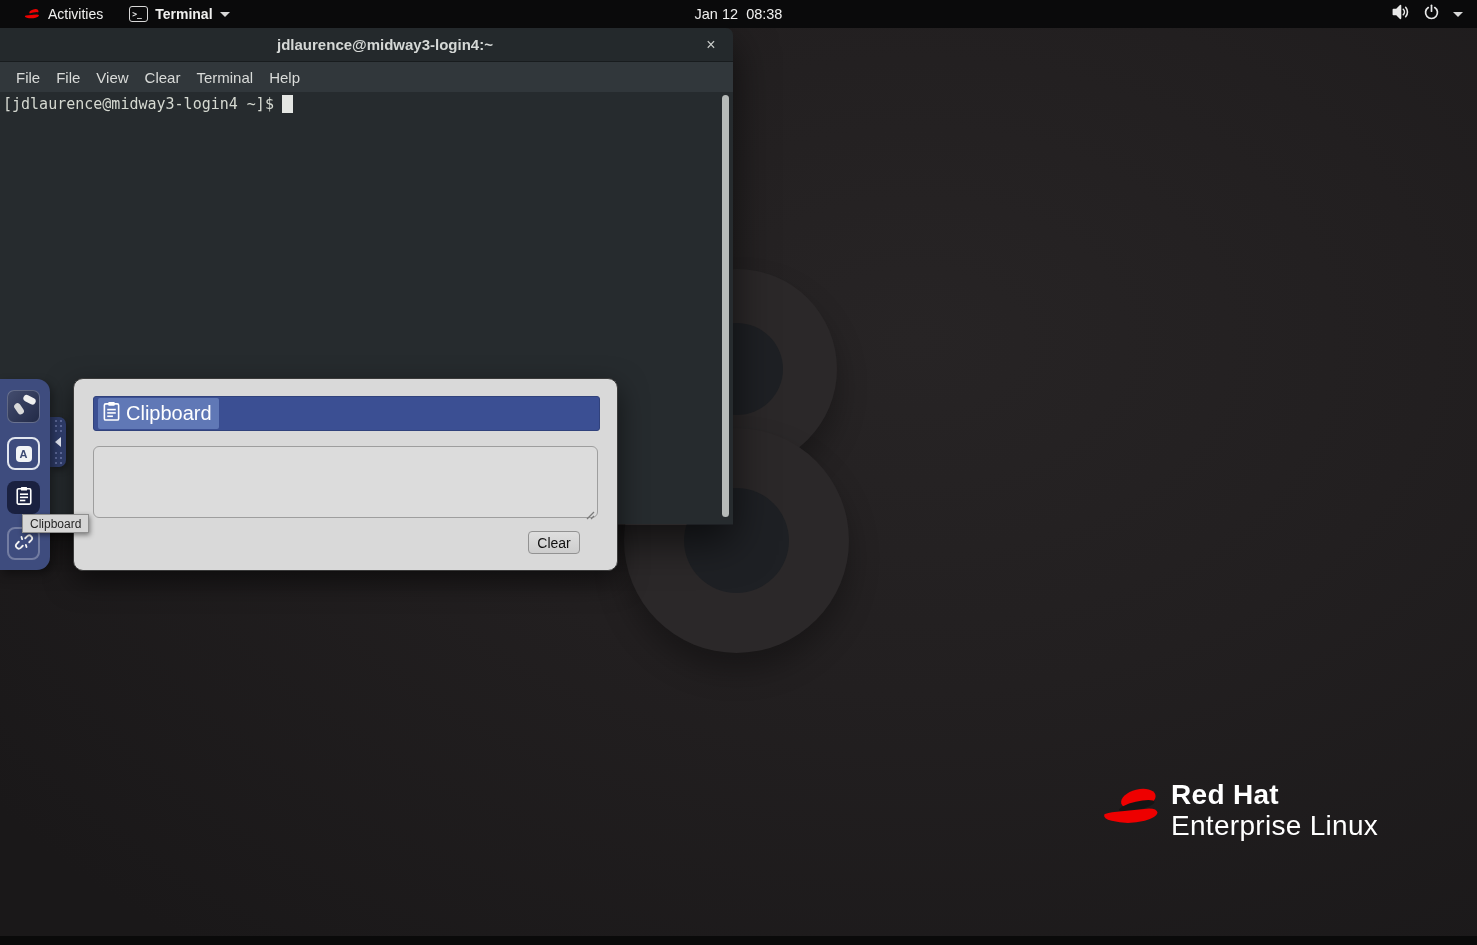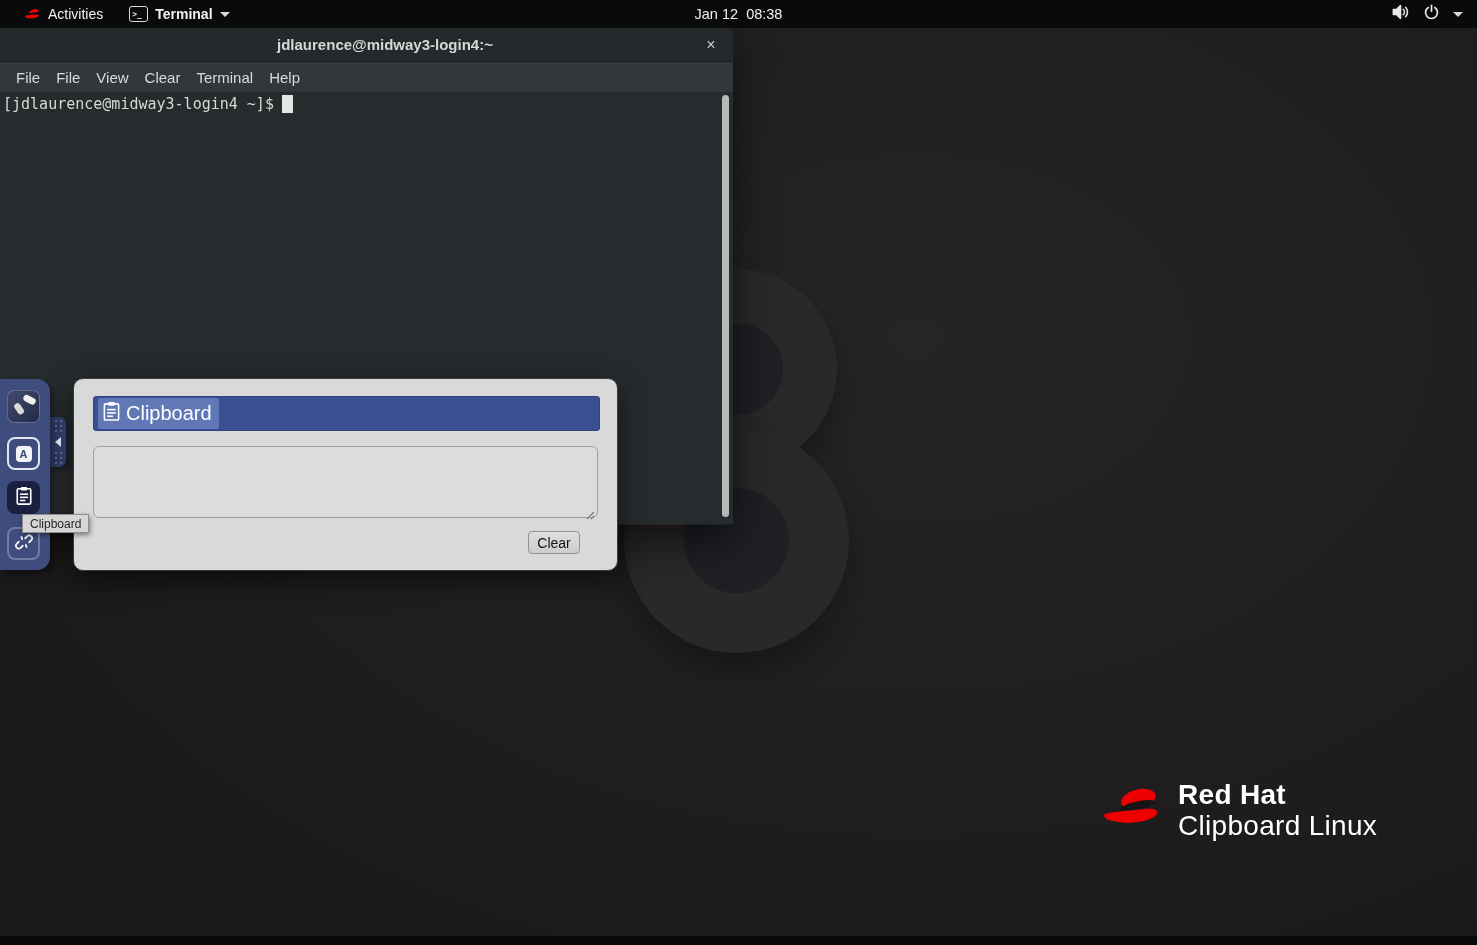--- a/index.html
+++ b/index.html
@@ -12,21 +12,21 @@
 
   
   .ring { position:absolute; border-radius:50%; background:#2b2829; box-shadow:0 18px 30px rgba(0,0,0,.30); }
   .ring .hole { position:absolute; border-radius:50%; background:#1e2024; }
   .ring-top { left:637px; top:269px; width:200px; height:200px; }
   .ring-top .hole { left:54px; top:54px; width:92px; height:92px; }
   .ring-bottom { left:624px; top:428px; width:225px; height:225px; }
   .ring-bottom .hole { left:60px; top:60px; width:105px; height:105px; }
   .bottom-strip { position:absolute; left:0; bottom:0; width:100%; height:9px; background:#0a0a0a; }
 
-  .brand { position:absolute; left:1101px; top:779px; display:flex; gap:13px; align-items:flex-start; }
+  .brand { position:absolute; left:1101px; top:779px; display:flex; gap:6px; align-items:flex-start; }
   .brand .hat { margin-top:4px; }
   .brand-title { font-size:28px; font-weight:bold; color:#ffffff; line-height:31px; letter-spacing:.3px; }
   .brand-subtitle { font-size:28px; font-weight:normal; color:#ffffff; line-height:31px; letter-spacing:.3px; }
 
   
   .top-bar { position:absolute; left:0; top:0; width:100%; height:28px; background:#0a0a0b;
              display:flex; align-items:center; z-index:60; color:#f0f0ef;padding-left:12px; }
   .tb-hat { margin-left:12px; display:flex; }
   .tb-activities { margin-left:7px; font-size:14px; }
   .tb-appmenu { margin-left:26px; display:flex; align-items:center; gap:7px; }
@@ -110,21 +110,21 @@
 <div class="brand">
   <span class="hat">
     <svg width="64" height="48" viewBox="0 0 120 86">
       <ellipse cx="70" cy="28" rx="33" ry="18" fill="#ee0000" transform="rotate(-14 70 28)"></ellipse>
       <ellipse cx="67" cy="41" rx="34" ry="8" fill="#151515" transform="rotate(-13 67 41)"></ellipse>
       <path d="M6 57 q-2 8 14 12 q30 8 62 0 q22 -6 24 -15 q-1 -8 -16 -8 l-60 6 q-20 2 -24 5 z" fill="#ee0000"></path>
     </svg>
   </span>
   <span>
     <div class="brand-title">Red Hat</div>
-    <div class="brand-subtitle">Clipboard Linux</div>
+    <div class="brand-subtitle">Enterprise Linux</div>
   </span>
 </div>
 
 <div class="top-bar">
   <span class="tb-hat">
     <svg width="17" height="14" viewBox="0 0 120 86">
       <ellipse cx="70" cy="28" rx="33" ry="18" fill="#e00" transform="rotate(-14 70 28)"></ellipse>
       <ellipse cx="67" cy="41" rx="34" ry="8" fill="#111" transform="rotate(-13 67 41)"></ellipse>
       <path d="M6 57 q-2 8 14 12 q30 8 62 0 q22 -6 24 -15 q-1 -8 -16 -8 l-60 6 q-20 2 -24 5 z" fill="#e00"></path>
     </svg>

